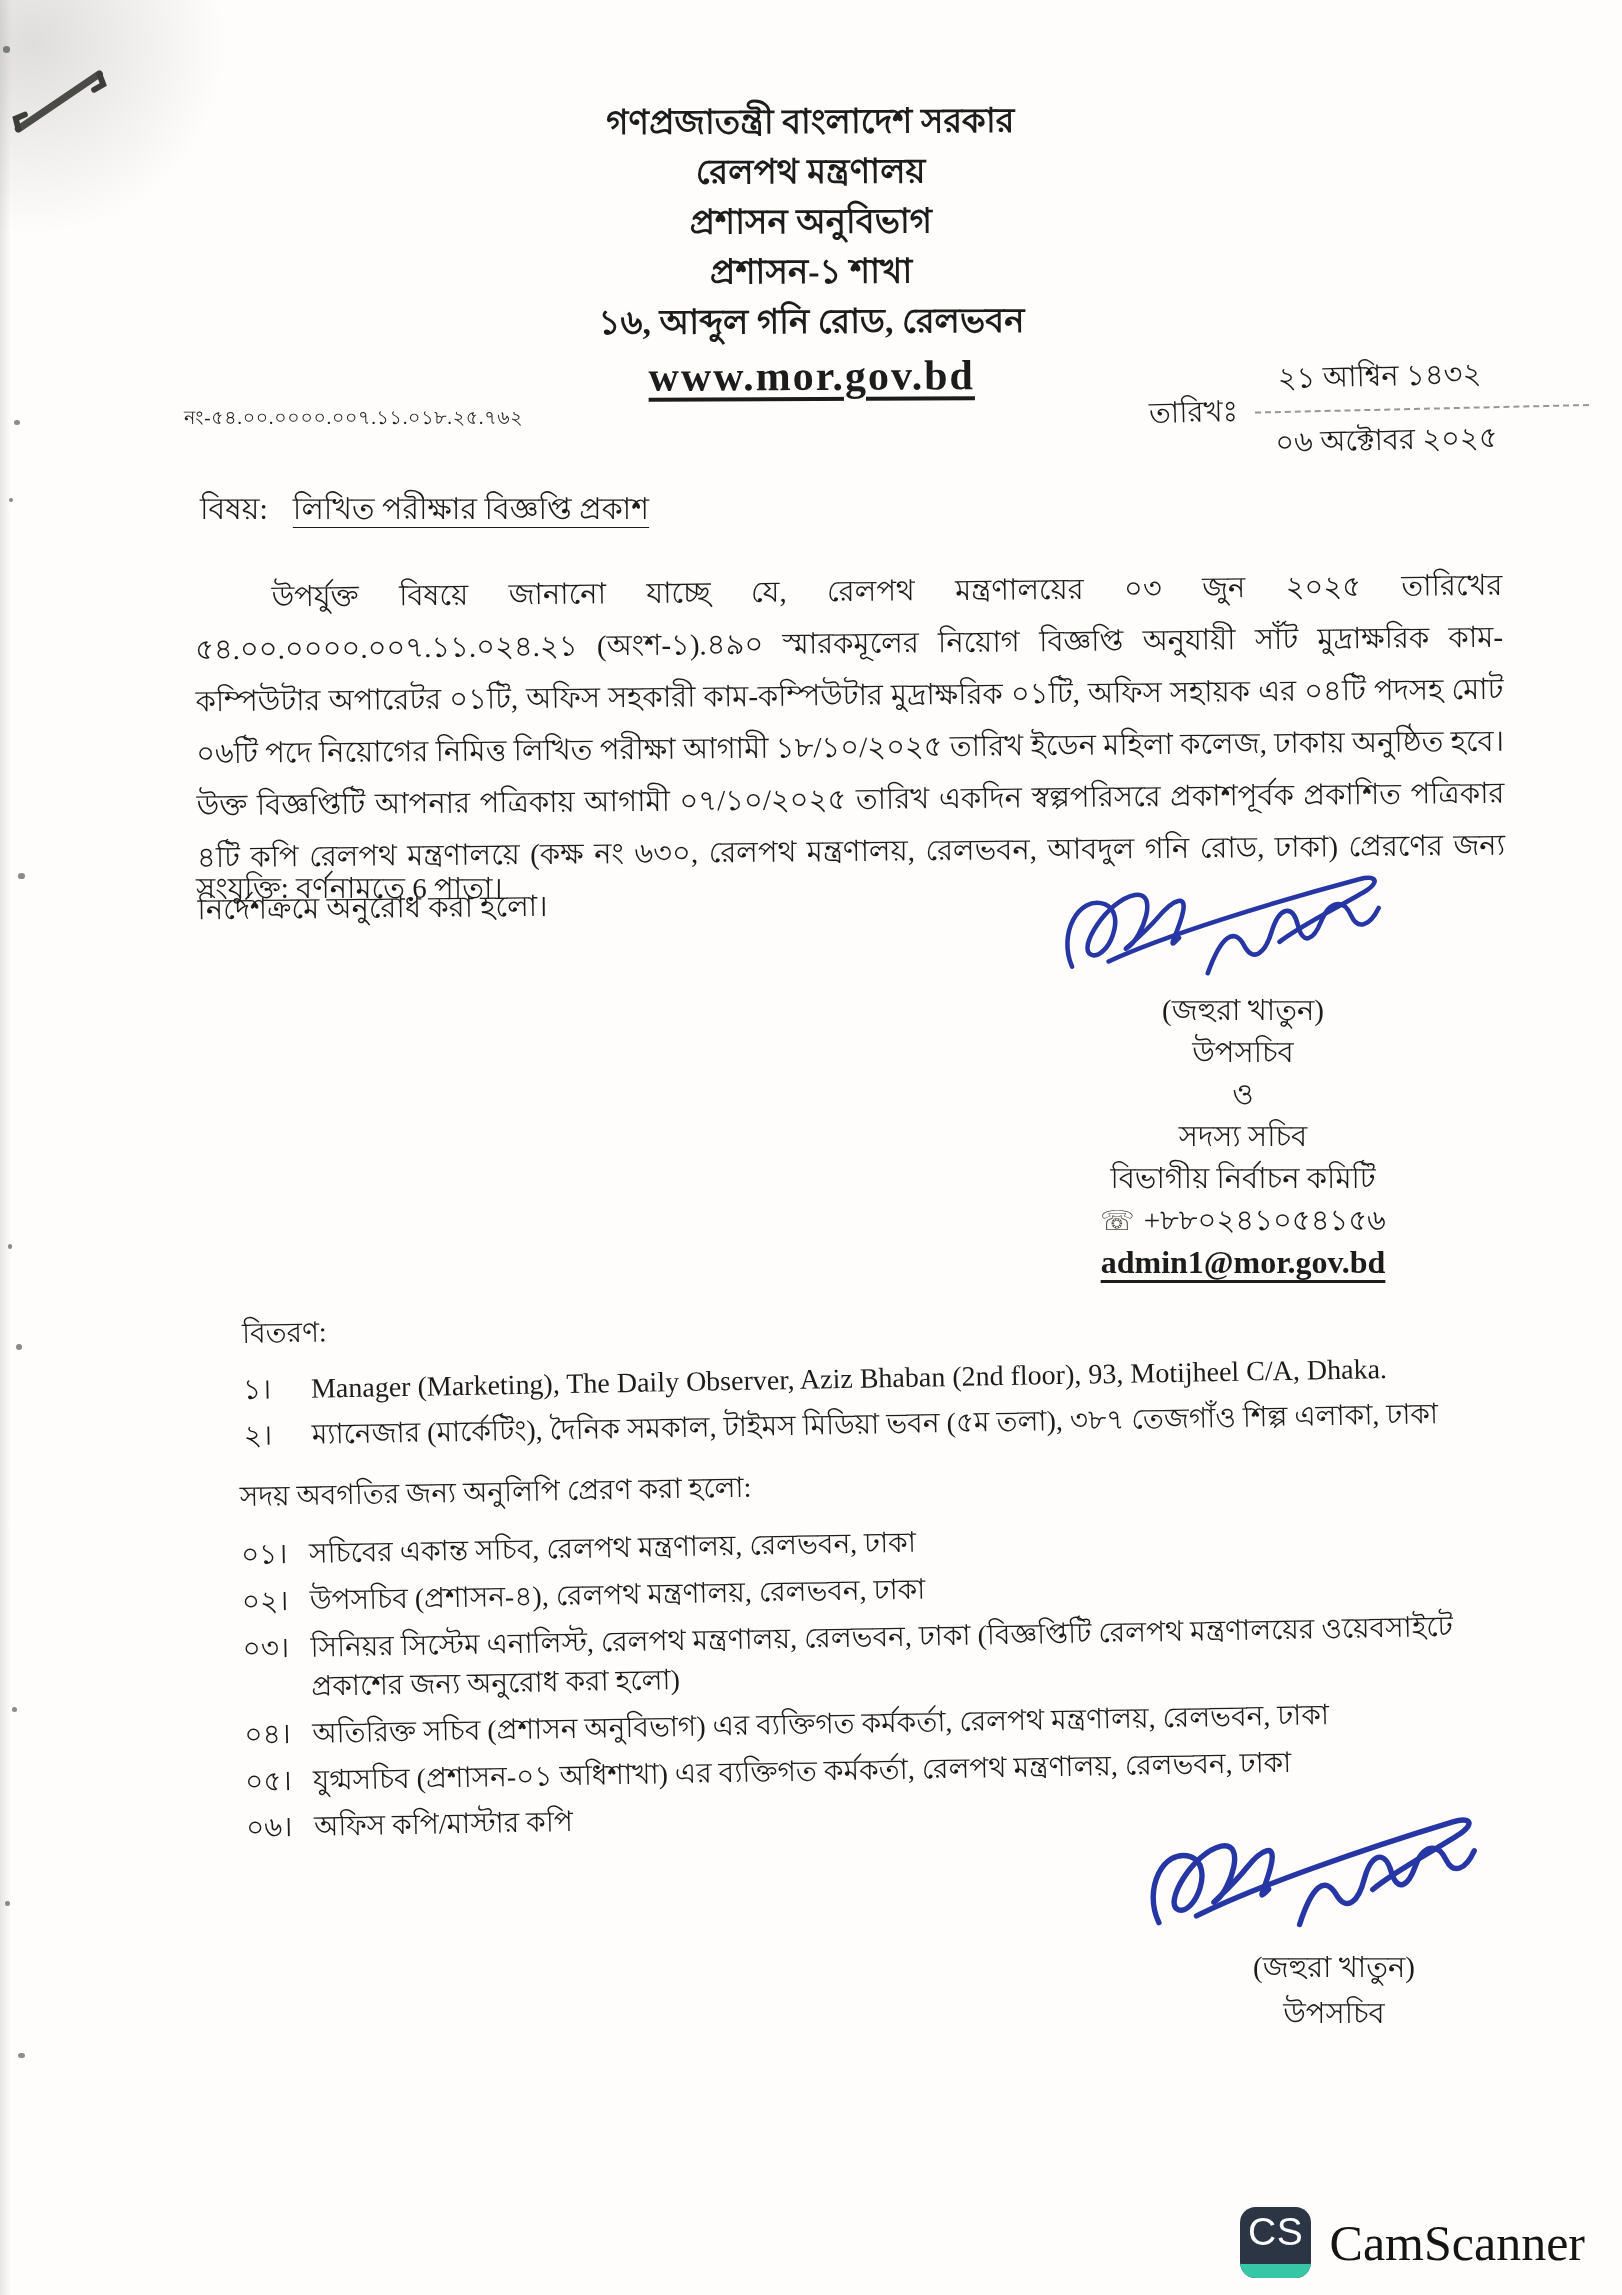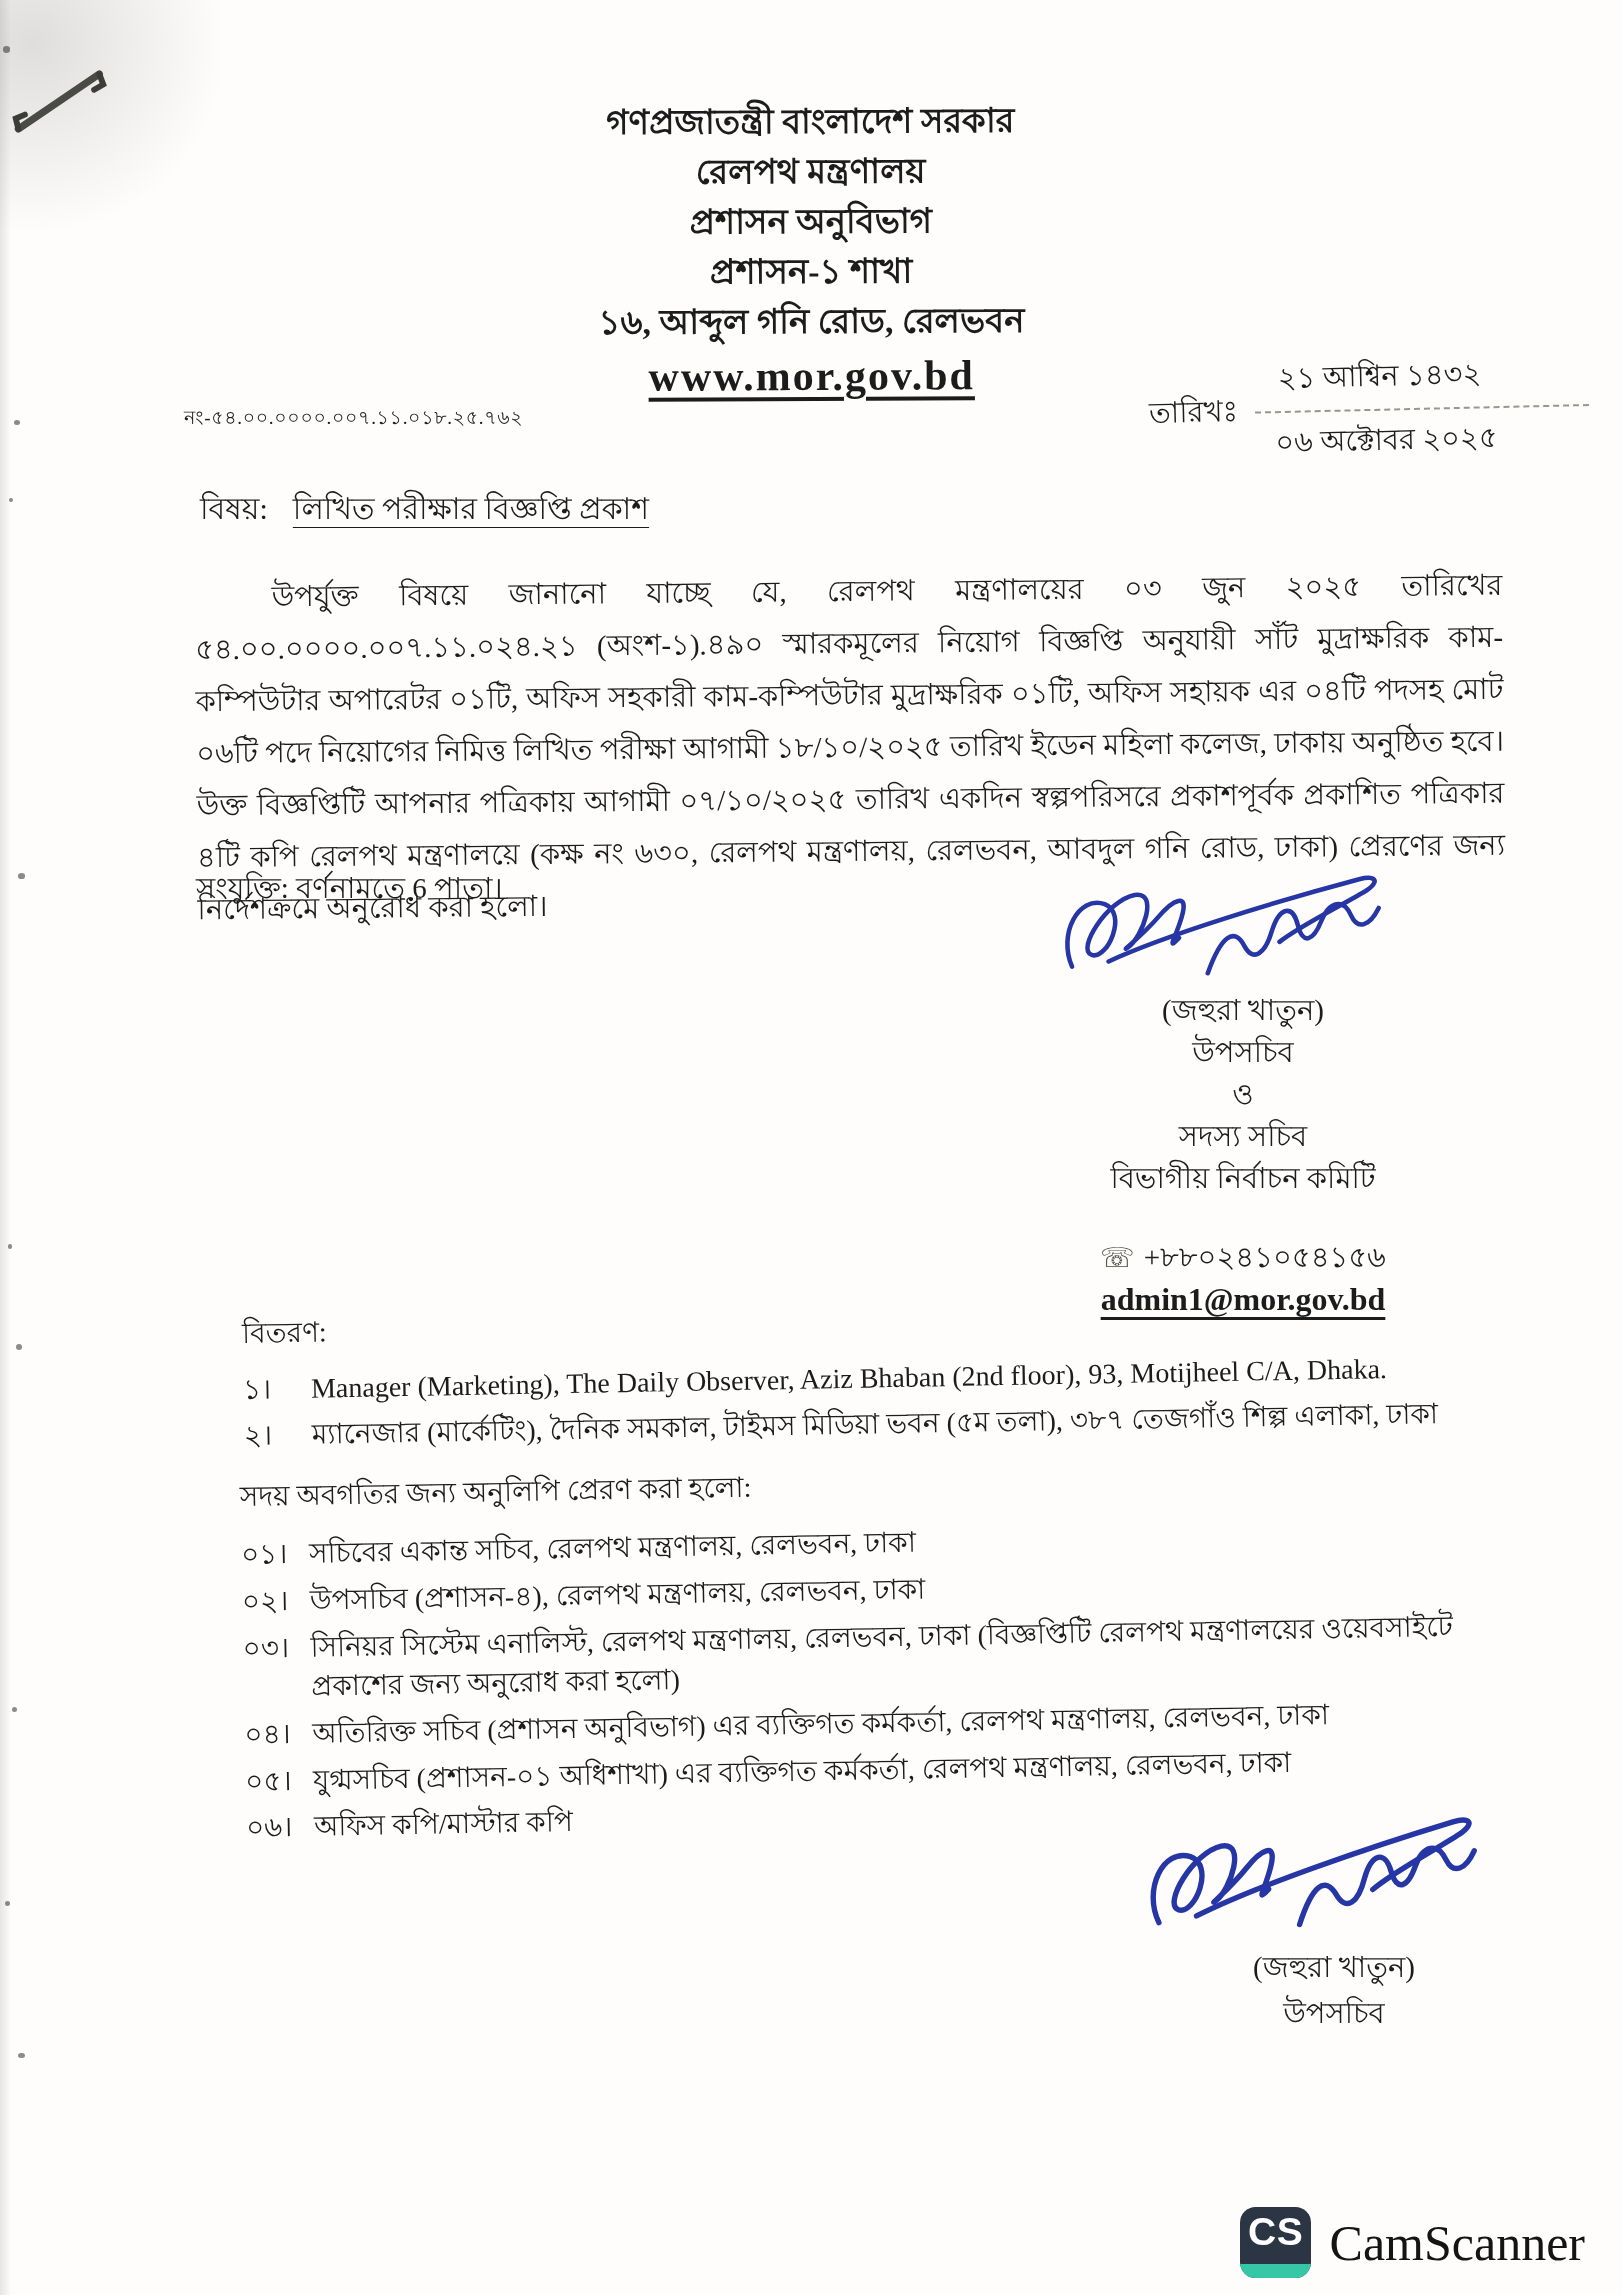--- a/index.html
+++ b/index.html
@@ -60,21 +60,21 @@
   .sig1{
     position:absolute; top:861px; left:988px; width:510px;
     text-align:center; font-size:29px; line-height:42px;
   }
   .sig2{
     position:absolute; top:1803px; left:1092px; width:484px;
     text-align:center; font-size:29px; line-height:46px;
   }
   .sig-ink{ display:block; margin:0 auto -9.2px auto; }
   .sig-email{ font-weight:700; font-size:32px; text-decoration:underline; text-underline-offset:6.5px; }
-  .phone-row{ white-space:nowrap;margin-top:37px; }
+  .phone-row{ white-space:nowrap; }
   .phone-glyph{ font-family:"DejaVu Sans",sans-serif; font-size:27.5px; color:#4a4a44; margin-right:9.2px; }
   
   .dist{
     position:absolute; top:1312px; left:243px; width:1302px;
     font-size:28px; transform:rotate(-1.05deg); transform-origin:left center;
   }
   .dist-title{ margin-bottom:10.5px; }
   .cc{
     position:absolute; top:1475px; left:243px; width:1269px;
     font-size:28px; transform:rotate(-1.05deg); transform-origin:left center;
@@ -88,21 +88,21 @@
     position:absolute; right:37px; bottom:17px;
     display:flex; align-items:center; gap:18.3px;
   }
   .cs-logo{
     position:relative; width:71px; height:71px; border-radius:15.7px;
     background:#2b3544; overflow:hidden;
   }
   .cs-logo-text{
     position:absolute; top:2.6px; left:0; right:0; text-align:center;
     font-family:"Liberation Sans","DejaVu Sans",sans-serif;
-    font-weight:700; font-size:39px; color:#ffffff; letter-spacing:0.7px;
+    font-weight:400; font-size:39px; color:#ffffff; letter-spacing:0.7px;
   }
   .cs-teal{ position:absolute; bottom:0; left:0; right:0; height:14.4px; background:#35c7a6; }
   .cs-name{ font-size:50px; color:#141414;text-align:center; }
 </style>
 </head>
 <body>
 
 <div class="page">
 
   <div class="corner-shade"></div>

